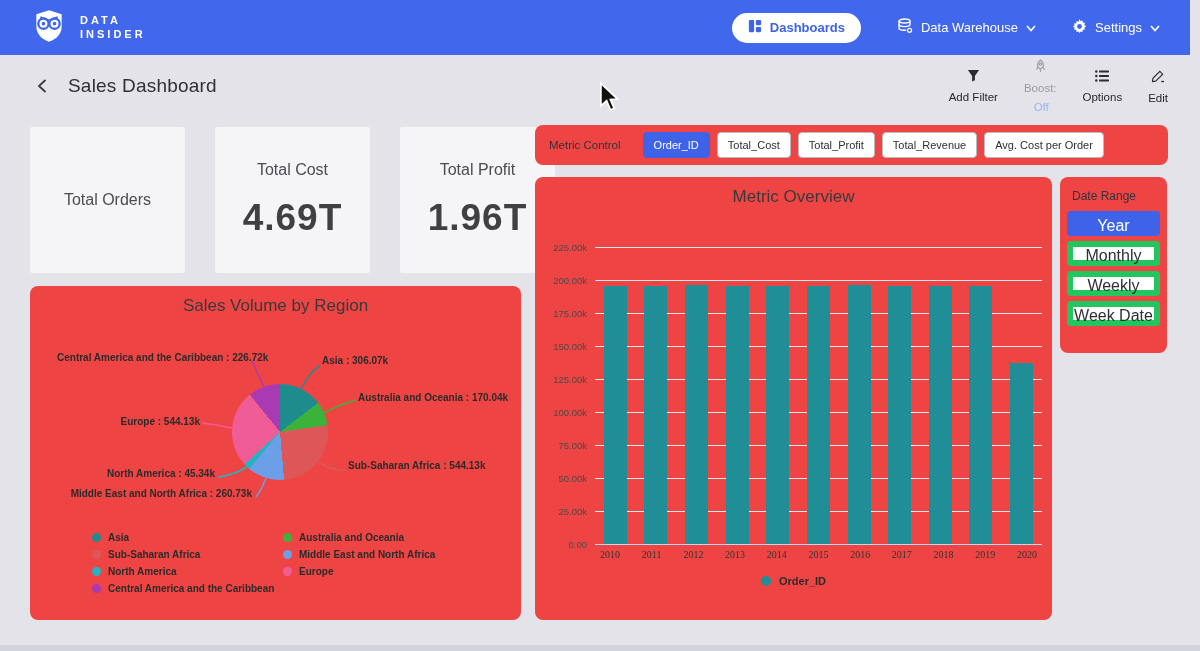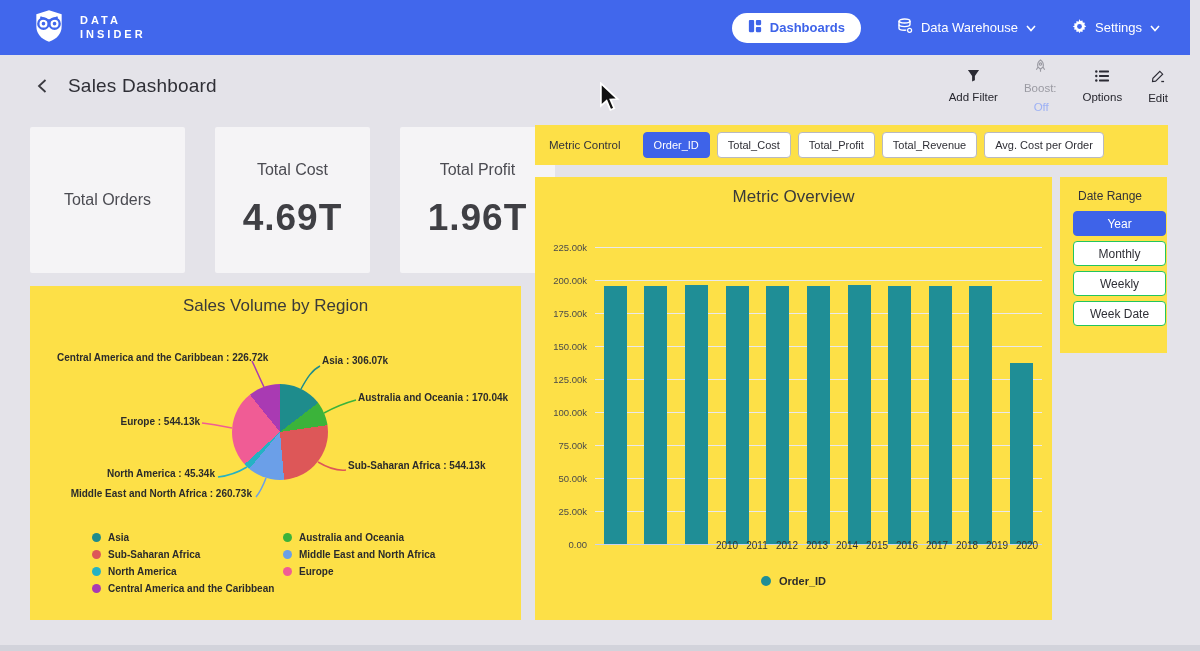--- a/index.html
+++ b/index.html
@@ -36,21 +36,21 @@
     position: absolute; top: 55px; left: 0; right: 0; height: 62px;
     display: flex; align-items: center; padding: 0 32px;
   }
   .back-btn { background: none; border: none; cursor: pointer; display: flex; padding: 4px; }
   .page-title { font-size: 19px; font-weight: 500; color: #2f2f36; margin-left: 16px; letter-spacing: 0.2px; }
   .header-actions { margin-left: auto; display: flex; align-items: center; gap: 26px; }
   .action { display: flex; align-items: center; gap: 7px; font-size: 11.5px; font-weight: 500; color: #26262e; cursor: pointer; flex-direction: column; }
   .action .muted { color: #9a9aa2; }
   .boost-off { color: #9db1f5; margin-left: 2px; }
   
-  .panel { position: absolute; background: #fde047; border-radius: 0; }
+  .panel { position: absolute; background: #ef4444; border-radius: 8px; }
   
   .kpi-row { position: absolute; left: 30px; top: 127px; display: flex; gap: 30px; }
   .kpi-card {
     width: 155px; height: 146px; background: #f5f4f6; border-radius: 2px;
     display: flex; flex-direction: column; align-items: center; justify-content: center; gap: 18px;
   }
   .kpi-label { font-size: 16px; color: #4b4b52; }
   .kpi-value { font-size: 37px; font-weight: bold; color: #3f3f44; letter-spacing: 1px; }
   
   .metric-bar {
@@ -70,40 +70,40 @@
   .panel-title { text-align: center; font-size: 17px; font-weight: 500; color: #3a3a3a; margin-top: 10px; }
   .plot { position: absolute; left: 60px; top: 70px; width: 447px; height: 297px; }
   .gridline { position: absolute; left: 0; right: 0; height: 1px; background: #e9e8ec; }
   .gridline.zero { background: #c9d2ee; }
   .gridline .tick-label {
     position: absolute; left: -56px; top: -5px; width: 48px; text-align: right;
     font-size: 9.5px; color: #4a4a4a;
   }
   .bars { position: absolute; left: 0; right: 0; top: 0; bottom: 0; display: flex; align-items: flex-end; justify-content: space-around; }
   .bar { width: 23px; cursor: pointer; }
-  .xlabels { position: absolute; left: 60px; top: 363px; width: 447px; display: flex; justify-content: flex-end; }
+  .xlabels { position: absolute; left: 60px; top: 372px; width: 447px; display: flex; justify-content: space-between; font-family: Liberation Serif, serif; }
   .xlabels span { font-size: 10px; color: #333; width: 30px; text-align: center; }
   .bar-legend { position: absolute; left: 0; right: 0; top: 398px; display: flex; align-items: center; justify-content: center; gap: 8px; }
   .legend-dot { width: 10px; height: 10px; border-radius: 50%; }
   .bar-legend span { font-size: 11px; font-weight: bold; color: #2b2b2b; }
   
   .pie-panel { left: 30px; top: 286px; width: 491px; height: 334px; }
   .pie-circle { position: absolute; left: 202px; top: 98px; width: 96px; height: 96px; border-radius: 50%; cursor: pointer; }
   .leader-svg { position: absolute; left: 0; top: 0; width: 491px; height: 334px; pointer-events: none; }
   .pie-label { position: absolute; font-size: 10px; font-weight: bold; color: #2b2b2b; white-space: nowrap; }
   .pie-legend-item { position: absolute; display: flex; align-items: center; gap: 7px; cursor: pointer; }
   .pie-legend-item .legend-dot { width: 9px; height: 9px; }
   .pie-legend-item span { font-size: 10px; font-weight: bold; color: #2b2b2b; white-space: nowrap; }
   
-  .date-panel { left: 1060px; top: 177px; width: 107px; height: 176px; padding: 10px 13px; }
+  .date-panel { left: 1060px; top: 177px; width: 107px; height: 176px; padding: 10px 7px; }
   .date-label { font-size: 12px; color: #33333a; margin: 2px 0 8px 5px; }
   .date-btn {
     display: block; width: 93px; height: 25px; margin: 0 auto 5px auto;
-    font-family: "Liberation Sans", sans-serif; font-size: 12px; color: #2f2f36;
-    background: #fff; border: 1px solid #22c55e; border-radius: 4px; cursor: pointer;
+    font-family: "Liberation Sans", sans-serif; font-size: 16px; color: #2f2f36;
+    background: #fff; border: 6px solid #22c55e; border-radius: 4px; cursor: pointer;
   }
   .date-btn.selected { background: #3e63e9; color: #fff; border-color: #3e63e9; }
   .bottom-strip { position: absolute; left: 0; right: 0; bottom: 0; height: 6px; background: #d2d3db; }
   .cursor { position: absolute; left: 594px; top: 82px; pointer-events: none; }
 </style>
 </head>
 <body>
 
 <div class="screen">
 

